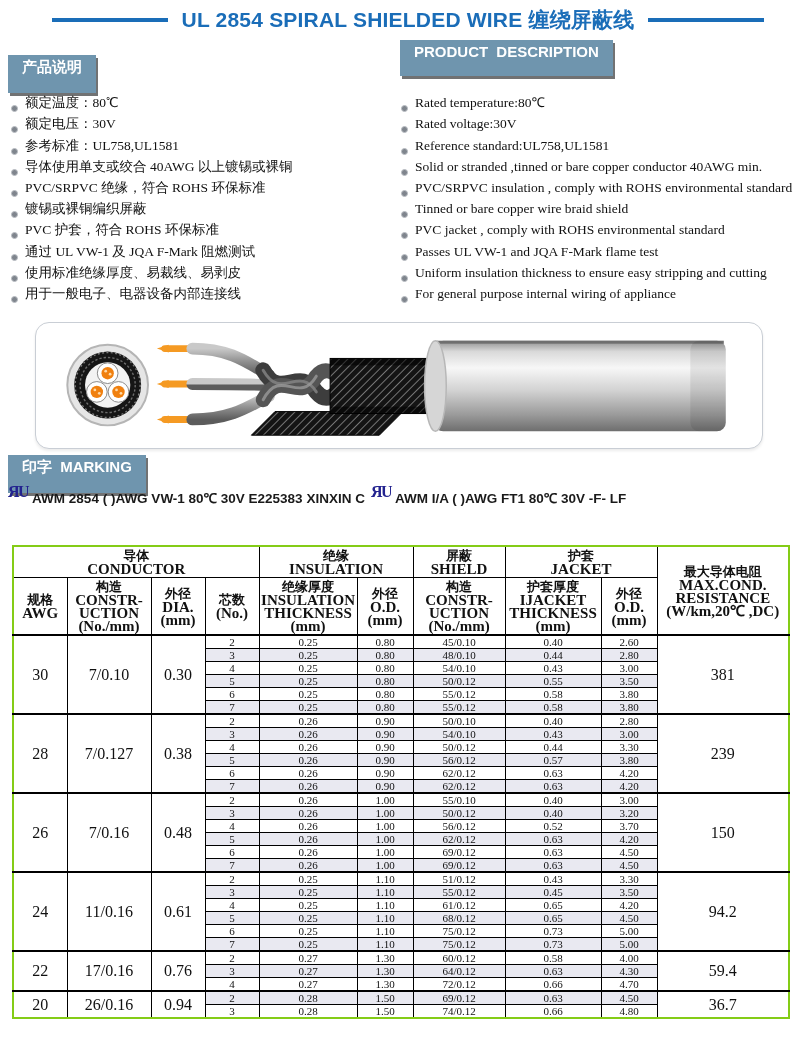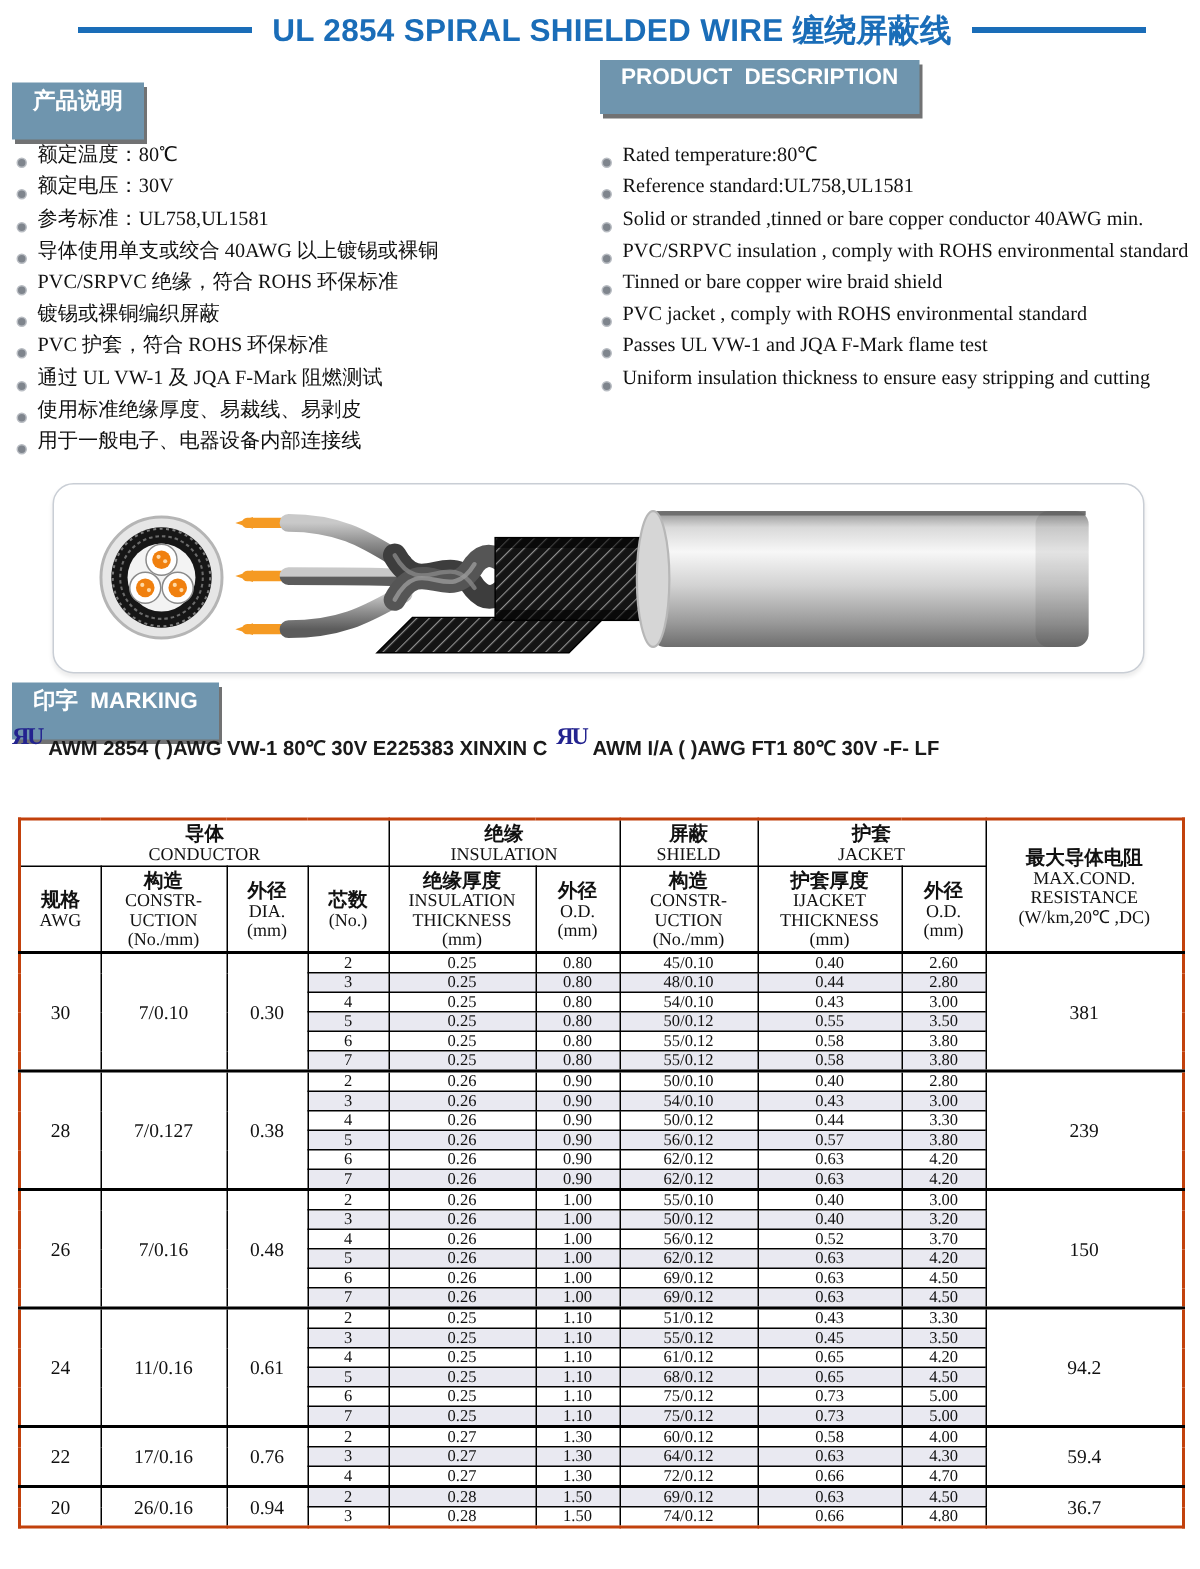--- a/index.html
+++ b/index.html
@@ -42,26 +42,26 @@
   .marking-line{position:absolute;left:8px;top:483px;width:786px;font-family:"Liberation Sans",sans-serif;
                 font-size:13.5px;font-weight:bold;color:#1a1a1a;white-space:nowrap;display:flex;align-items:center;}
   .ul-logo{font-family:"Liberation Serif",serif;font-weight:bold;color:var(--ul);
            font-size:16px;letter-spacing:-1.5px;margin:0 4px 11px 0;}
   .ul-logo.mid{margin-left:6px;}
 
   
   .tbl-wrap{position:absolute;left:12px;top:545px;width:776px;}
   table{border-collapse:collapse;width:776px;table-layout:fixed;}
   th,td{border:1px solid #000;text-align:center;vertical-align:middle;overflow:hidden;}
-  table{border:2px solid #c2410c;}
+  table{border:2px solid #84cc16;}
   thead th{background:#fff;padding:1px 0;}
   th .cnl{font-size:13px;font-weight:bold;line-height:15px;}
-  th .enl{font-size:12px;font-weight:normal;line-height:13px;font-family:"Liberation Serif",serif;}
+  th .enl{font-size:15px;font-weight:bold;line-height:13px;font-family:"Liberation Serif",serif;}
   tbody td{font-size:11px;line-height:12px;height:13px;padding:0;}
-  tbody td.merged{background:#fff;font-size:13px;}
+  tbody td.merged{background:#fff;font-size:16px;}
   tr.shade td:not(.merged){background:var(--shade);}
   tr.block-start td{border-top:2px solid #000;}
   col.c-awg{width:54px;} col.c-con{width:84px;} col.c-dia{width:54px;} col.c-cor{width:54px;}
   col.c-ith{width:98px;} col.c-od1{width:56px;} col.c-shl{width:92px;} col.c-jth{width:96px;}
   col.c-od2{width:56px;} col.c-res{width:132px;}
 </style>
 </head>
 <body>
 
 <div id="page">
@@ -117,20 +117,24 @@
         <span>用于一般电子、电器设备内部连接线</span>
       </li>
     </ul>
   <ul class="blist" id="blist-en">
       <li>
         <span class="dot"></span>
         <span>Rated temperature:80℃</span>
       </li>
       <li>
         <span class="dot"></span>
+        <span>Rated voltage:30V</span>
+      </li>
+      <li>
+        <span class="dot"></span>
         <span>Reference standard:UL758,UL1581</span>
       </li>
       <li>
         <span class="dot"></span>
         <span>Solid or stranded ,tinned or bare copper conductor 40AWG min.</span>
       </li>
       <li>
         <span class="dot"></span>
         <span>PVC/SRPVC insulation , comply with ROHS environmental standard</span>
       </li>
@@ -142,20 +146,24 @@
         <span class="dot"></span>
         <span>PVC jacket , comply with ROHS environmental standard</span>
       </li>
       <li>
         <span class="dot"></span>
         <span>Passes UL VW-1 and JQA F-Mark flame test</span>
       </li>
       <li>
         <span class="dot"></span>
         <span>Uniform insulation thickness to ensure easy stripping and cutting</span>
+      </li>
+      <li>
+        <span class="dot"></span>
+        <span>For general purpose internal wiring of appliance</span>
       </li>
     </ul>
 
   <div class="cable-panel">
     <svg viewBox="0 0 728 127">
       <defs>
         <linearGradient id="jg" x1="0" y1="0" x2="0" y2="1">
           <stop offset="0" stop-color="#8f8f8f"></stop>
             <stop offset=".12" stop-color="#d9d9d9"></stop>
           <stop offset=".3" stop-color="#f7f7f7"></stop>

